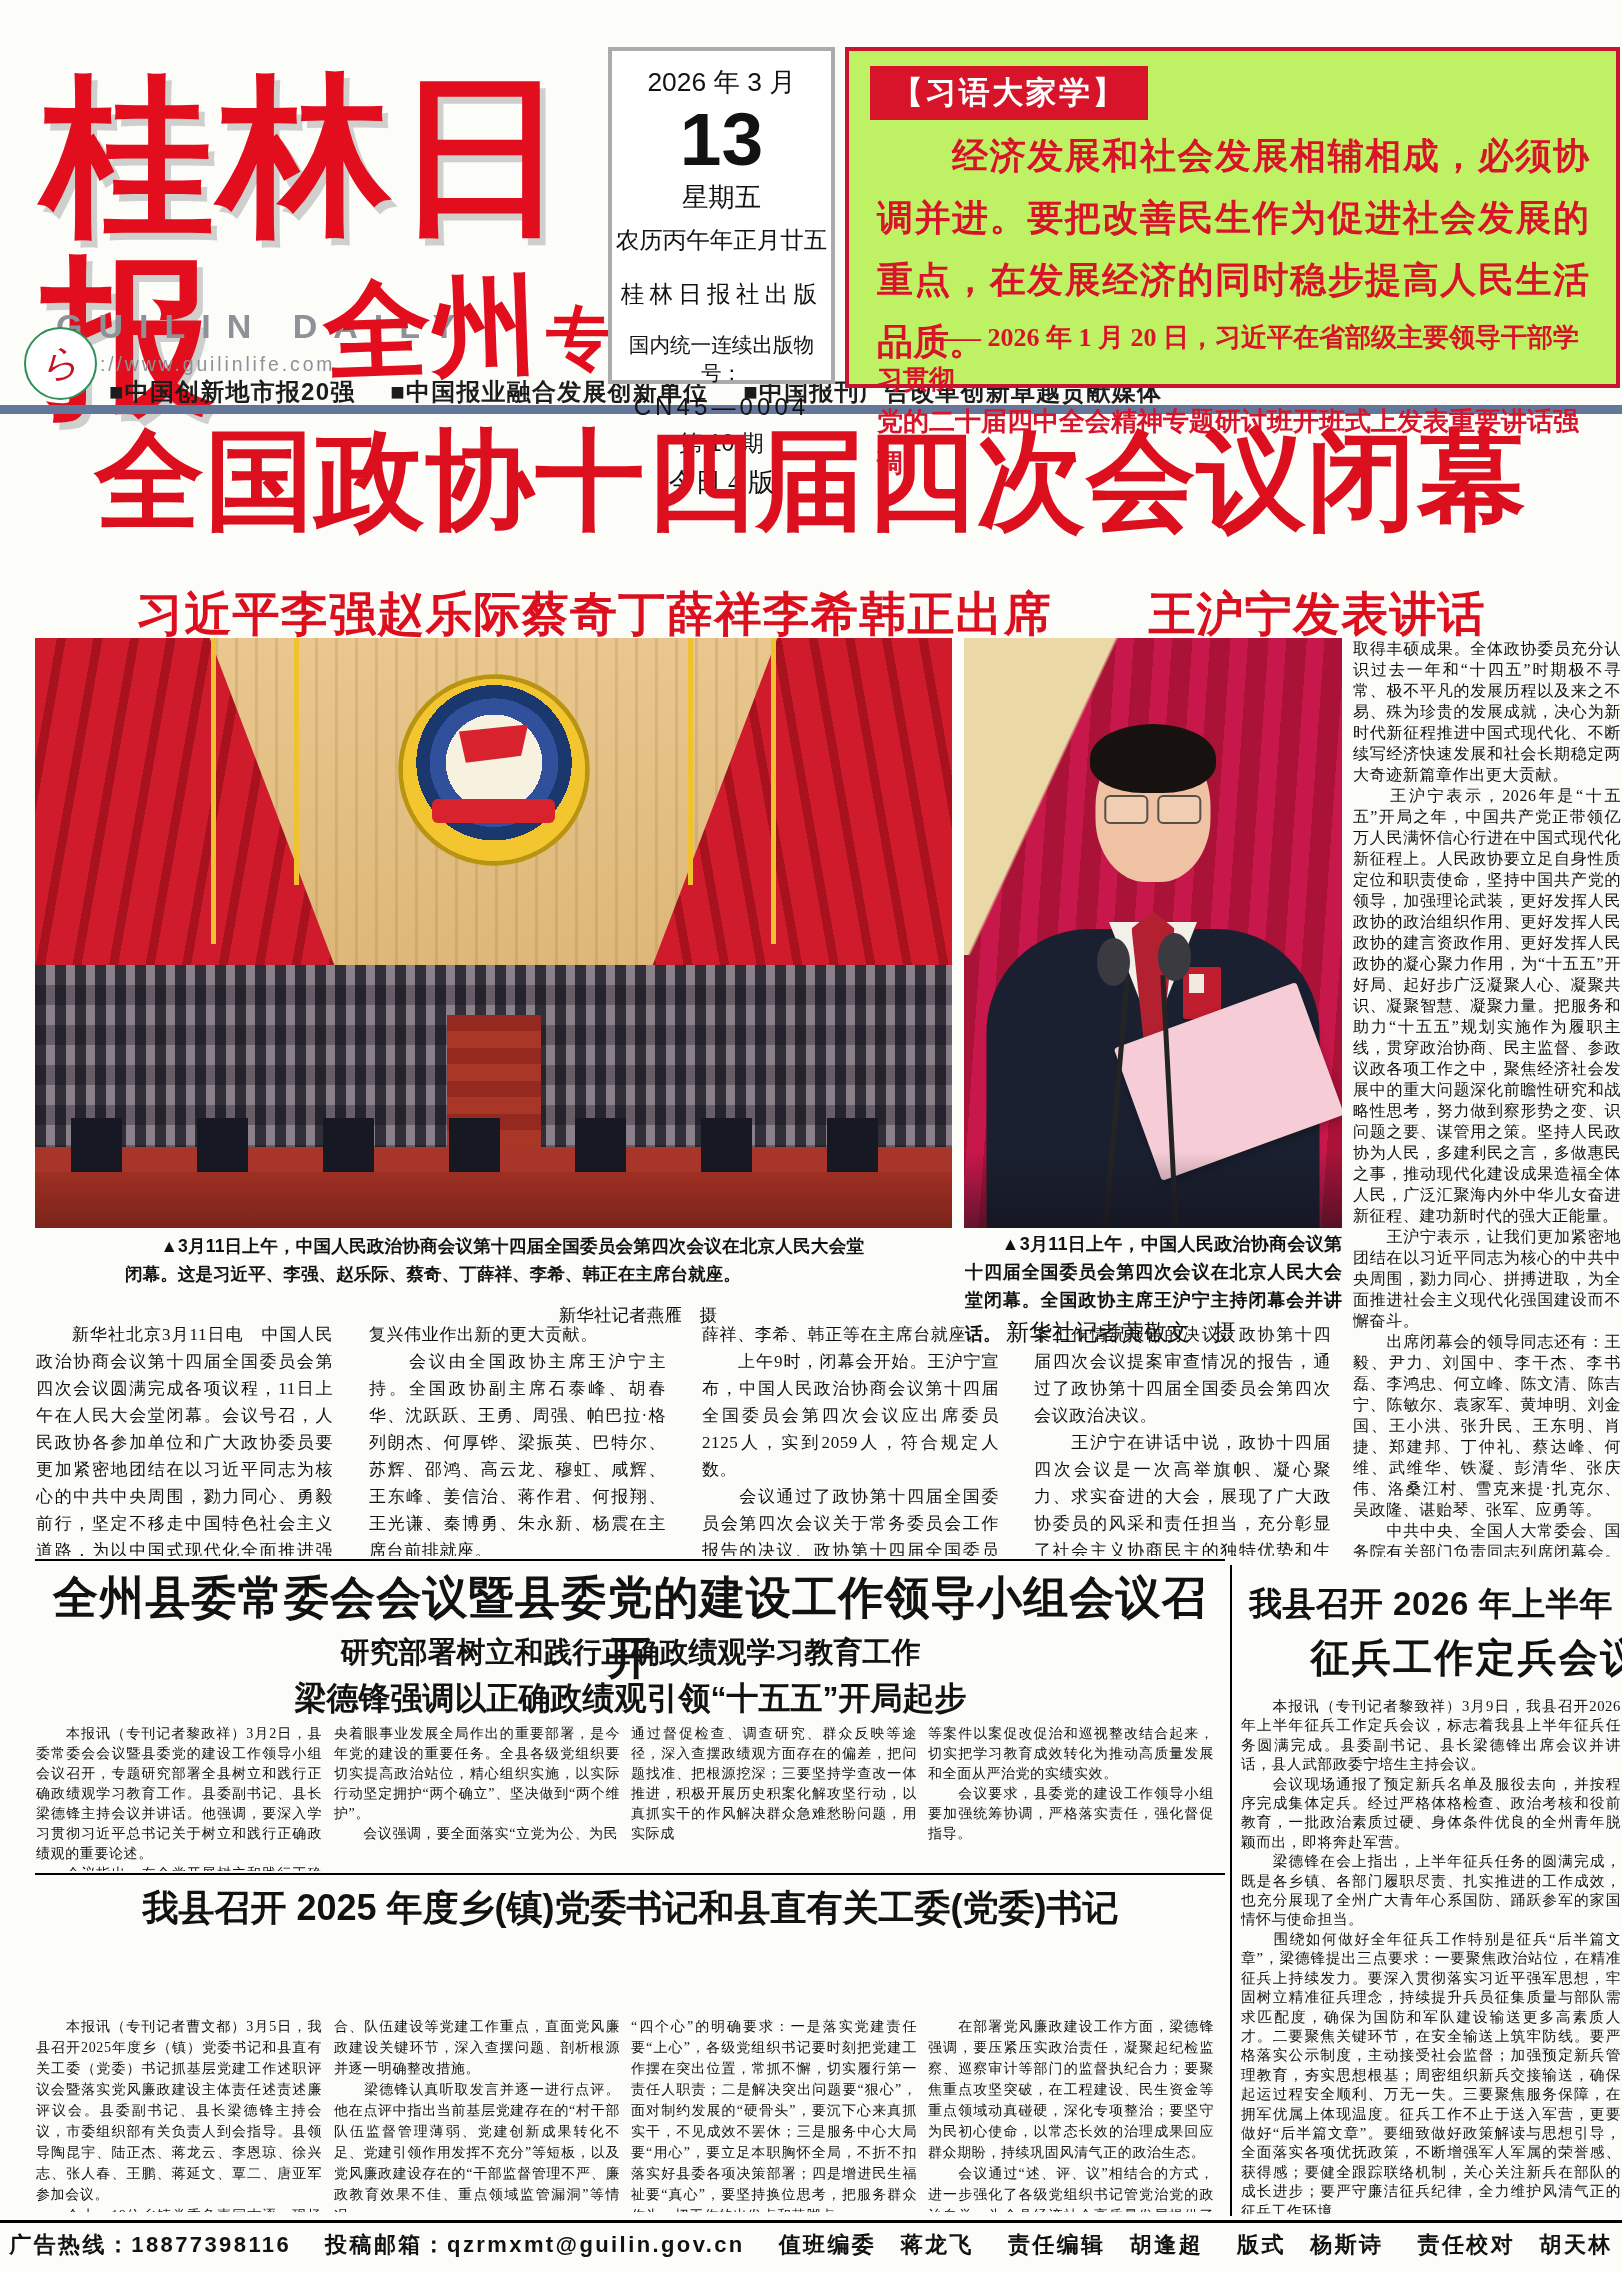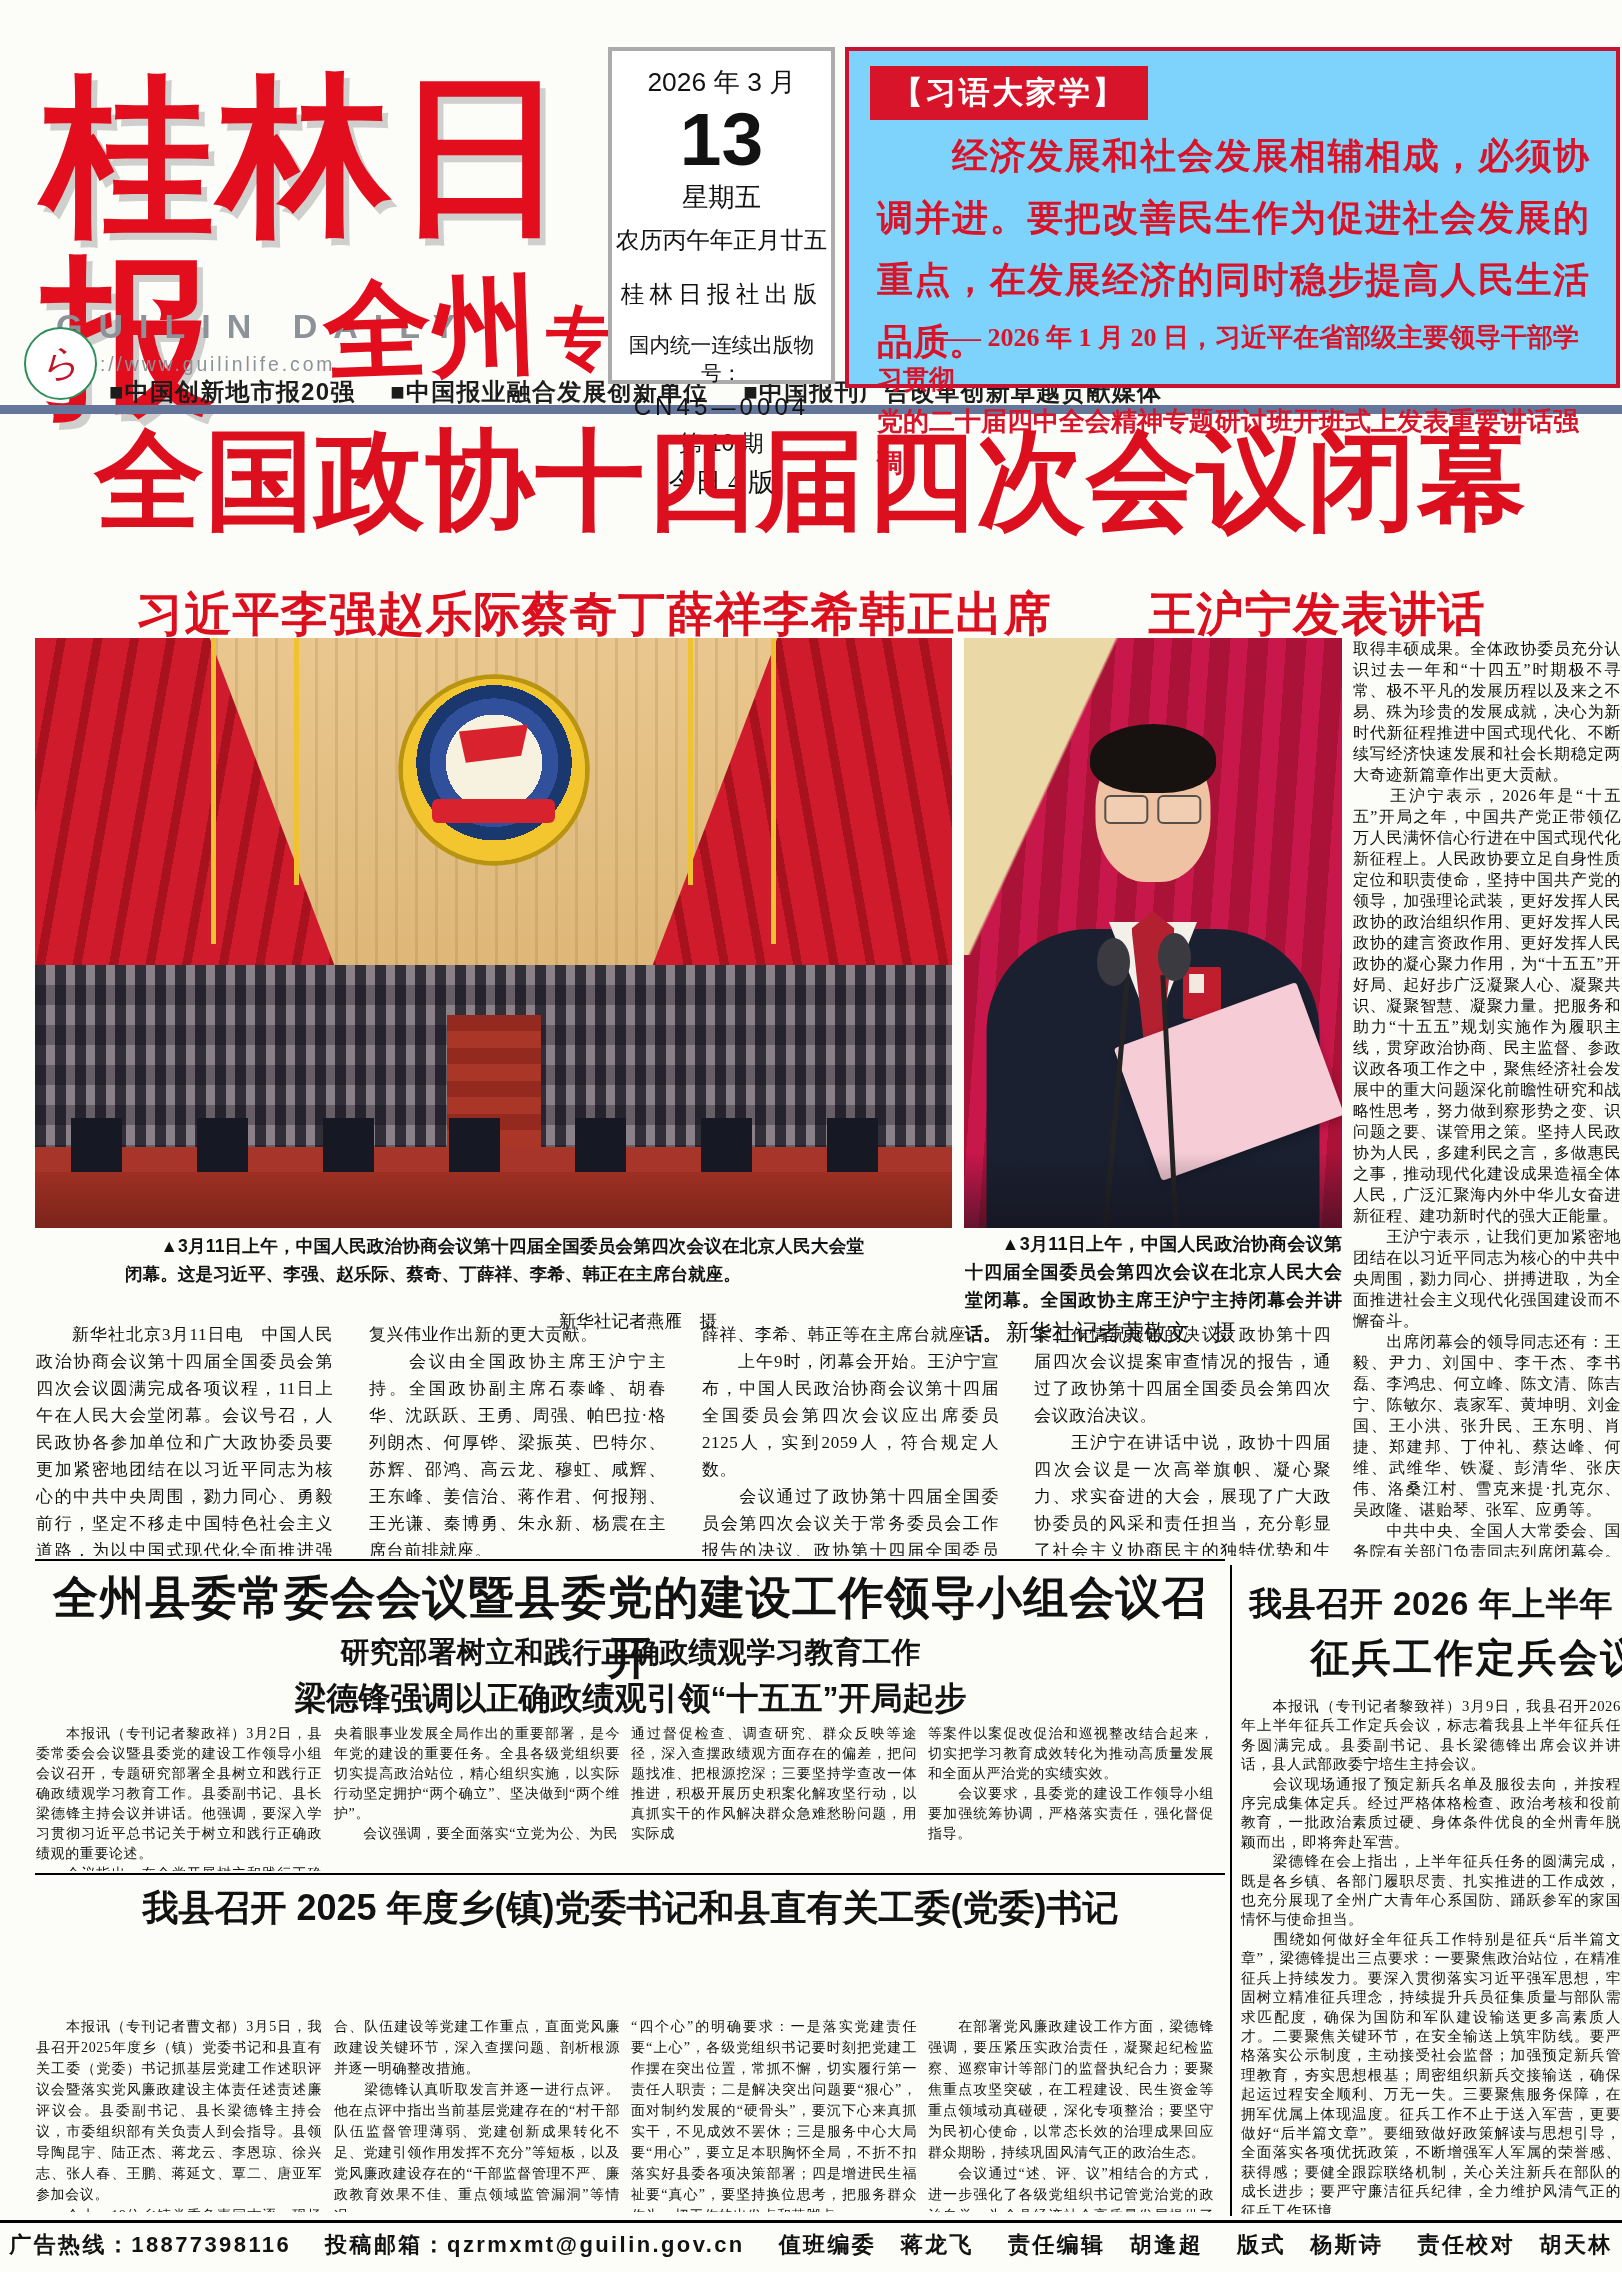--- a/index.html
+++ b/index.html
@@ -29,21 +29,21 @@
   .date-box .ym{margin-top:14px;font-size:26.4px;}
   .date-box .day{font-size:75px;font-weight:bold;line-height:1.05;}
   .date-box .wk{font-size:26.4px;margin-top:1.2px;}
   .date-box .lunar{font-size:23.5px;margin-top:9.4px;}
   .date-box .pub{font-size:23.5px;letter-spacing:5.3px;margin-top:22px;}
   .date-box .issn-label{font-size:20.6px;margin-top:21px;}
   .date-box .issn{font-size:24px;letter-spacing:4.1px;margin-top:5.9px;}
   .date-box .issue{font-size:23px;margin-top:7px;}
   .date-box .pages{font-size:26.4px;margin-top:5.9px;font-family:"Liberation Serif",serif;}
   
-  .quote-box{left:845px;top:47px;width:767px;height:333px;border:4.1px solid #c81430;background:#7dd3fc;}
+  .quote-box{left:845px;top:47px;width:767px;height:333px;border:4.1px solid #c81430;background:#bef264;}
   .quote-badge{position:absolute;left:21px;top:15.3px;background:#d8142a;color:#fff;font-size:31px;
      font-weight:bold;padding:5.9px 22px;font-family:"Liberation Sans",sans-serif;letter-spacing:2.4px;}
   .quote-body{position:absolute;left:28px;top:75px;width:712px;font-size:36px;line-height:1.72;
      font-weight:bold;color:#d8142a;text-align:justify;white-space:pre-line;}
   .quote-attr{position:absolute;left:28px;top:266px;width:712px;font-size:26px;line-height:1.62;
      font-weight:bold;color:#d8142a;white-space:pre-line;}
   
   .lead-hl{left:0;top:421px;width:1622px;font-size:109px;font-weight:900;color:#dc0f1e;
      letter-spacing:1.2px;text-align:center;line-height:1.1;}
   .lead-sub{left:0;top:583px;width:1622px;font-size:47px;font-weight:bold;color:#dc0f1e;
@@ -95,21 +95,21 @@
   .badge-card{position:absolute;left:58%;top:329px;width:38px;height:52px;background:#c01d2e;border-radius:2.4px;}
   .badge-card:after{content:"";position:absolute;left:5.9px;top:7px;width:15.3px;height:19px;background:#f2e9e0;}
   .micstand{position:absolute;bottom:0;width:4.7px;height:253px;background:#242424;}
   .michead{position:absolute;width:33px;height:48px;background:#3a3a40;border-radius:50%;}
   .photo-bottom-shade{position:absolute;left:0;bottom:0;width:100%;height:76px;
      background:linear-gradient(transparent,rgba(20,16,26,.55));}
   
   .captionL{left:125px;top:1233px;width:739px;font-size:17.6px;line-height:1.58;font-weight:bold;
      text-align:justify;font-family:"Liberation Sans",sans-serif;}
   .captionL .credit{display:block;text-align:right;padding-right:147px;font-weight:normal;
-     font-family:"Liberation Serif",serif;font-size:17.6px;margin-top:19px;}
+     font-family:"Liberation Serif",serif;font-size:17.6px;margin-top:13px;}
   .captionR{left:965px;top:1231px;width:377px;font-size:18px;line-height:1.55;font-weight:bold;
      text-align:justify;font-family:"Liberation Sans",sans-serif;}
   .captionR .credit{font-weight:normal;font-family:"Liberation Serif",serif;font-size:23px;margin-top:8px;}
   
   .main-col{top:1321px;width:297px;height:235px;font-size:17px;line-height:27px;}
   .main-col5{left:1353px;top:638px;width:268px;height:919px;font-size:16px;line-height:21px;}
   .rule-h{background:#000;height:2.4px;}
   .rule-v{background:#000;width:1.8px;}
   .county-hl{left:36px;top:1568px;width:1189px;font-size:45px;font-weight:900;text-align:center;letter-spacing:1.2px;}
   .county-sub1{left:36px;top:1633px;width:1189px;font-size:29px;font-weight:600;text-align:center;}

